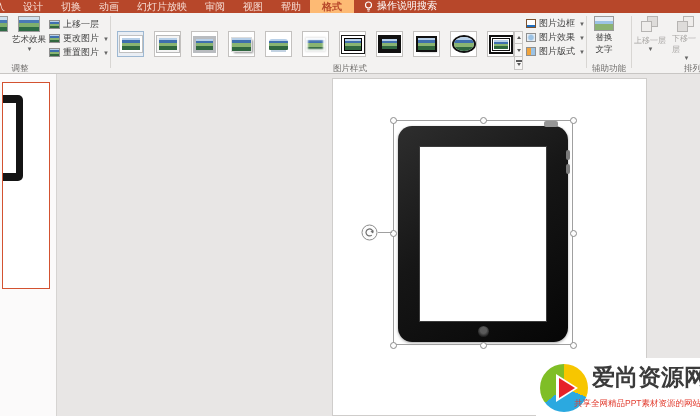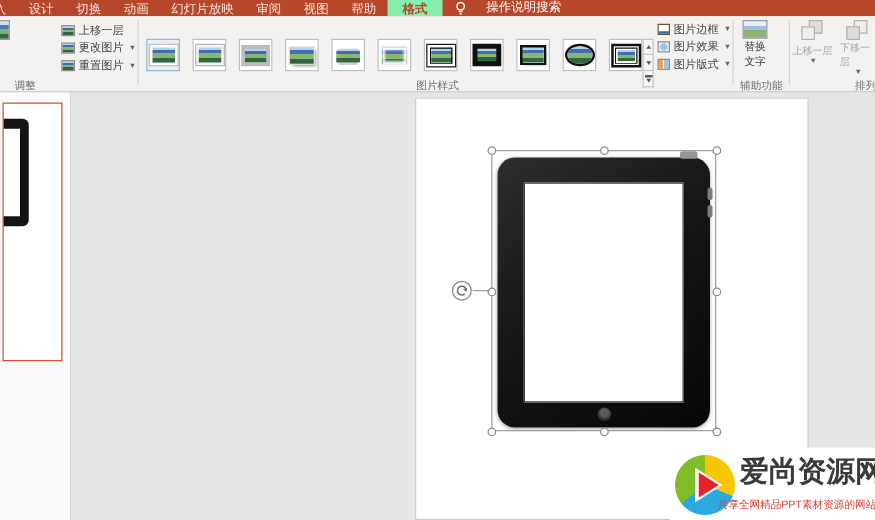--- a/index.html
+++ b/index.html
@@ -6,22 +6,22 @@
   html,body { width:700px; height:416px; overflow:hidden; }
   body { font-family:"Liberation Sans","DejaVu Sans",sans-serif; background:#e8e6e5; position:relative; }
   #root { position:absolute; inset:0; width:700px; height:416px; overflow:hidden; }
 
   
   .tabbar { position:absolute; left:0; top:0; width:700px; height:13px; background:#b7472a;
             display:flex; align-items:stretch; overflow:hidden; }
   .tab { color:#f7ddd4; font-size:10px; padding:0 9px; display:flex; align-items:flex-end; cursor:default; white-space:nowrap; }
   .tab span { display:block; margin-bottom:-1px; }
   .tab.frag { margin-left:-24px; }
-  .tab.active { background:#86efac; color:#b7472a; font-weight:bold; padding:0 12px; }
-  .tellme { display:flex; align-items:flex-end; gap:16px; color:#ffffff; font-size:10px; padding:0 10px; }
+  .tab.active { background:#fdba74; color:#b7472a; font-weight:bold; padding:0 12px; }
+  .tellme { display:flex; align-items:flex-end; gap:4px; color:#ffffff; font-size:10px; padding:0 10px; }
   .tellme svg { margin-bottom:1px; }
 
   
   .ribbon { position:absolute; left:0; top:13px; width:700px; height:61px; background:#f3f2f1;
             border-bottom:1px solid #c8c6c4; }
   .vsep { position:absolute; top:3px; width:1px; height:52px; background:#d8d6d3; }
   .grouplabel { position:absolute; top:50px; font-size:8.5px; color:#6f6d6b; text-align:center; white-space:nowrap; }
 
   .smallbtn { position:absolute; display:flex; align-items:center; gap:3px; font-size:9px; color:#444; white-space:nowrap; cursor:default; }
   .dd { font-size:6px; color:#666; margin-left:1px; }
@@ -157,20 +157,25 @@
       </svg>
       <span>操作说明搜索</span>
     </div>
   </div>
 
   <div class="ribbon">
 
     <div class="bigbtn" style="left:-6px; top:3px;">
       <div class="bigpic" style="width:14px;"></div>
     </div>
+    <div class="bigbtn" style="left:12px; top:3px;">
+      <div class="bigpic"></div>
+      <span style="margin-top:2px;">艺术效果</span>
+      <span class="dd">▼</span>
+    </div>
     <div class="smallbtn" style="left:49px; top:5px;">
       <div class="minipic"></div>
       <span>上移一层</span>
     </div>
     <div class="smallbtn" style="left:49px; top:19px;">
       <div class="minipic"></div>
       <span>更改图片</span>
       <span class="dd">▼</span>
     </div>
     <div class="smallbtn" style="left:49px; top:33px;">

